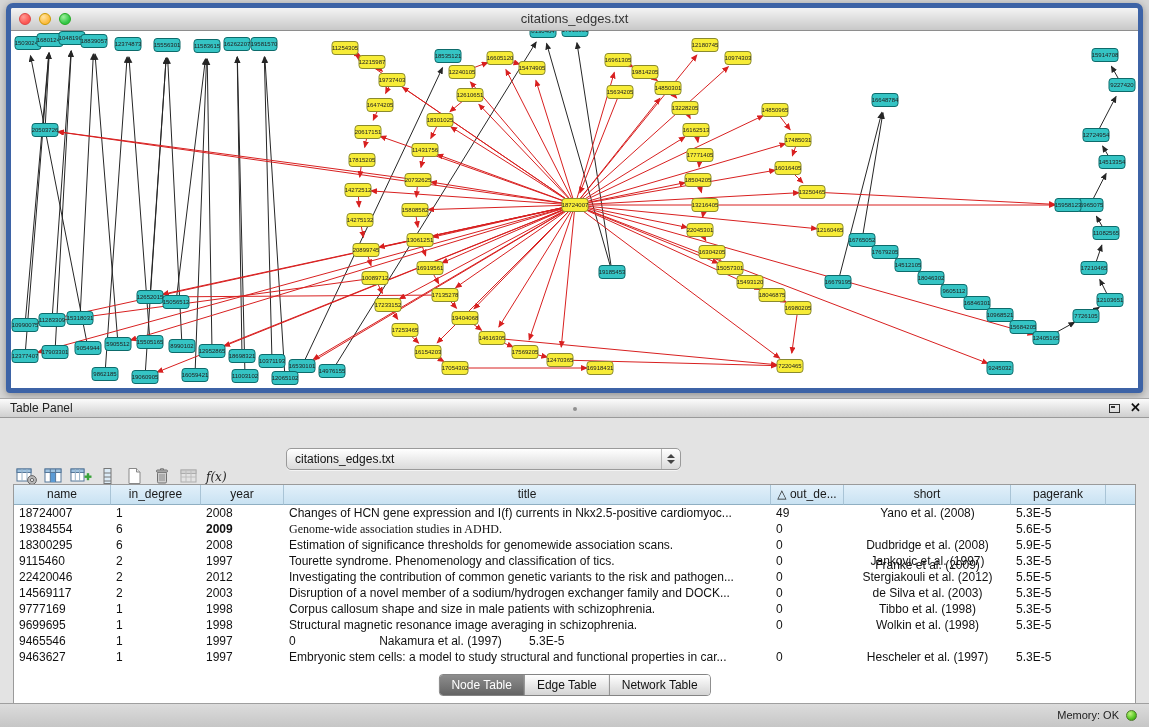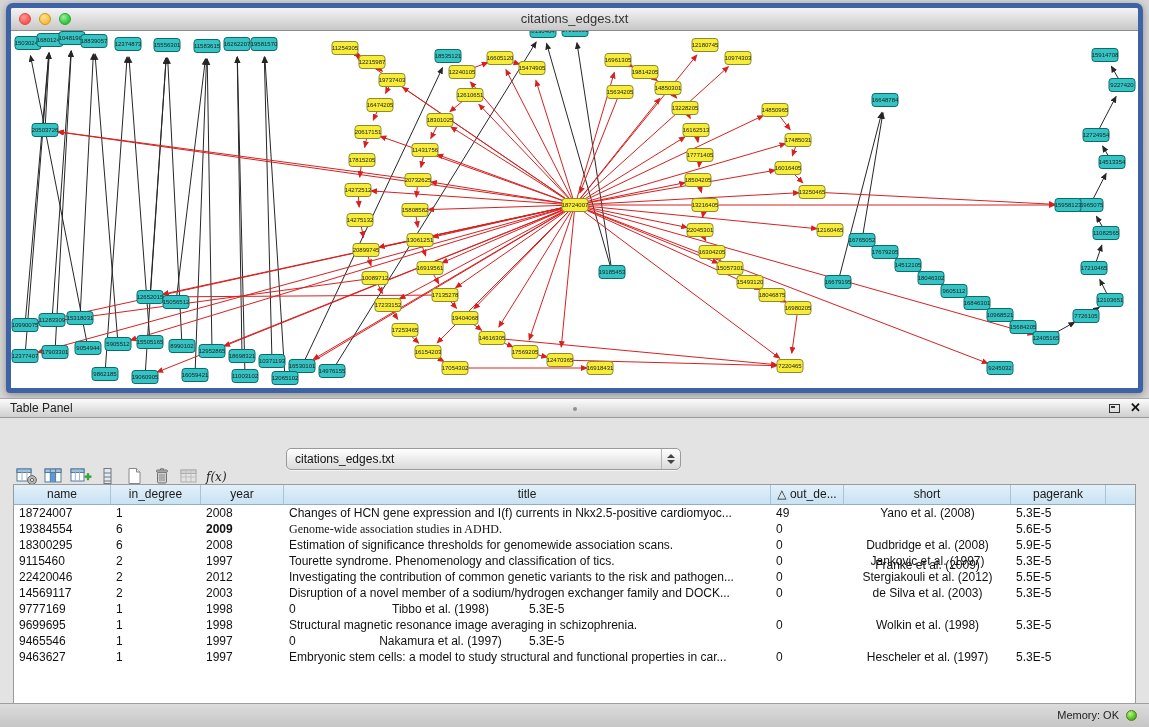--- a/index.html
+++ b/index.html
@@ -842,20 +842,21 @@
             <div class="td" style="width: 83px;">2003</div>
             <div class="td" style="width: 487px;">Disruption of a novel member of a sodium/hydrogen exchanger family and DOCK...</div>
             <div class="td" style="width: 73px;">0</div>
             <div class="td center" style="width: 167px;">de Silva et al. (2003)</div>
             <div class="td" style="width: 95px;">5.3E-5</div>
           </div>
           <div class="tr">
             <div class="td" style="width: 97px;">9777169</div>
             <div class="td" style="width: 90px;">1</div>
             <div class="td" style="width: 83px;">1998</div>
+            <div class="td" style="width: 487px;">Corpus callosum shape and size in male patients with schizophrenia.</div>
             <div class="td" style="width: 73px;">0</div>
             <div class="td center" style="width: 167px;">Tibbo et al. (1998)</div>
             <div class="td" style="width: 95px;">5.3E-5</div>
           </div>
           <div class="tr">
             <div class="td" style="width: 97px;">9699695</div>
             <div class="td" style="width: 90px;">1</div>
             <div class="td" style="width: 83px;">1998</div>
             <div class="td" style="width: 487px;">Structural magnetic resonance image averaging in schizophrenia.</div>
             <div class="td" style="width: 73px;">0</div>
@@ -875,20 +876,25 @@
             <div class="td" style="width: 90px;">1</div>
             <div class="td" style="width: 83px;">1997</div>
             <div class="td" style="width: 487px;">Embryonic stem cells: a model to study structural and functional properties in car...</div>
             <div class="td" style="width: 73px;">0</div>
             <div class="td center" style="width: 167px;">Hescheler et al. (1997)</div>
             <div class="td" style="width: 95px;">5.3E-5</div>
           </div>
         </div>
     </div>
 
+    <div class="tabs" id="tabs">
+        <div class="tab active">Node Table</div>
+        <div class="tab">Edge Table</div>
+        <div class="tab">Network Table</div>
+      </div>
   </div>
 
   <div class="status-bar">
     <span class="memory-label">Memory: OK</span>
     <span class="memory-dot"></span>
   </div>
 
 </div>
 
 </body></html>

